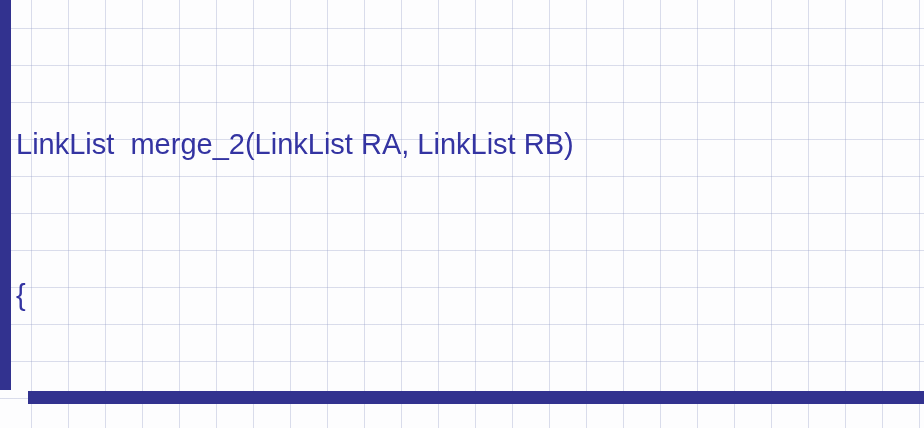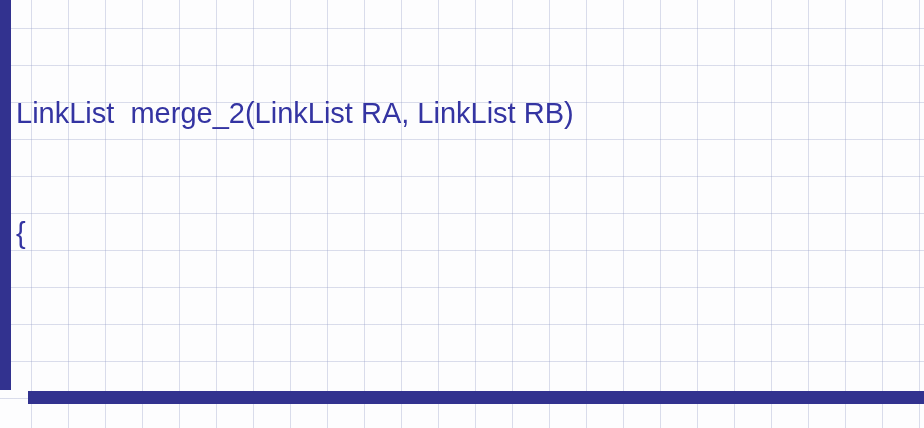--- a/index.html
+++ b/index.html
@@ -37,20 +37,21 @@
   .code-block{
     position:absolute;
     left:16px; top:13px;
     color:var(--code-text);
     font-size:29px;
     line-height:40px;
     white-space:pre;
   }
   .code-line{
     white-space:pre;
+    margin-top:31px;
   }
 </style>
 </head>
 <body>
 
 <div>
   <div class="left-bar"></div>
   <div class="bottom-bar"></div>
 
   <div class="code-block">

